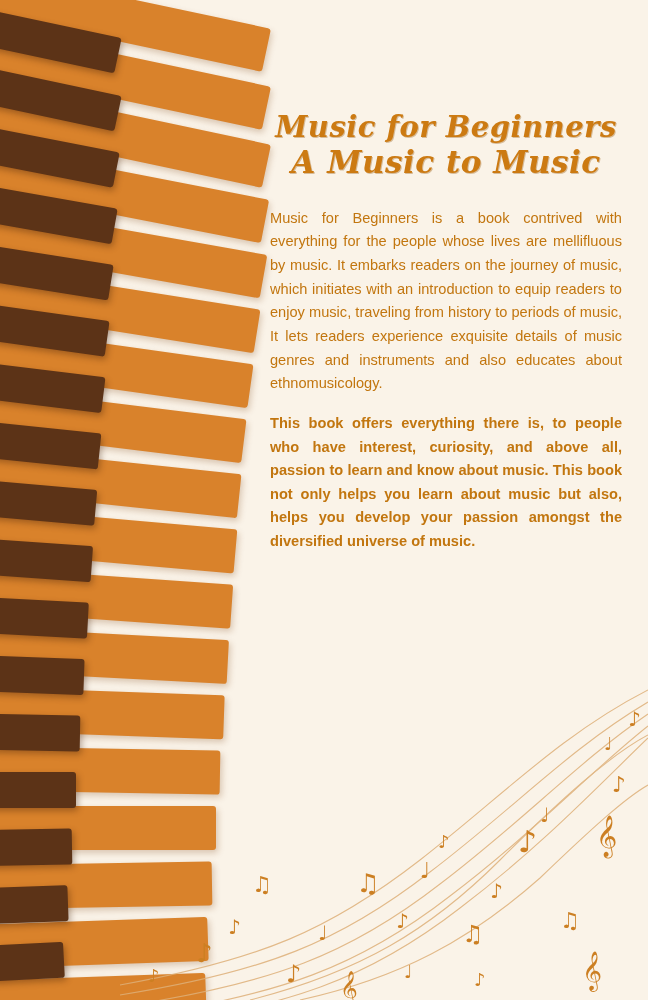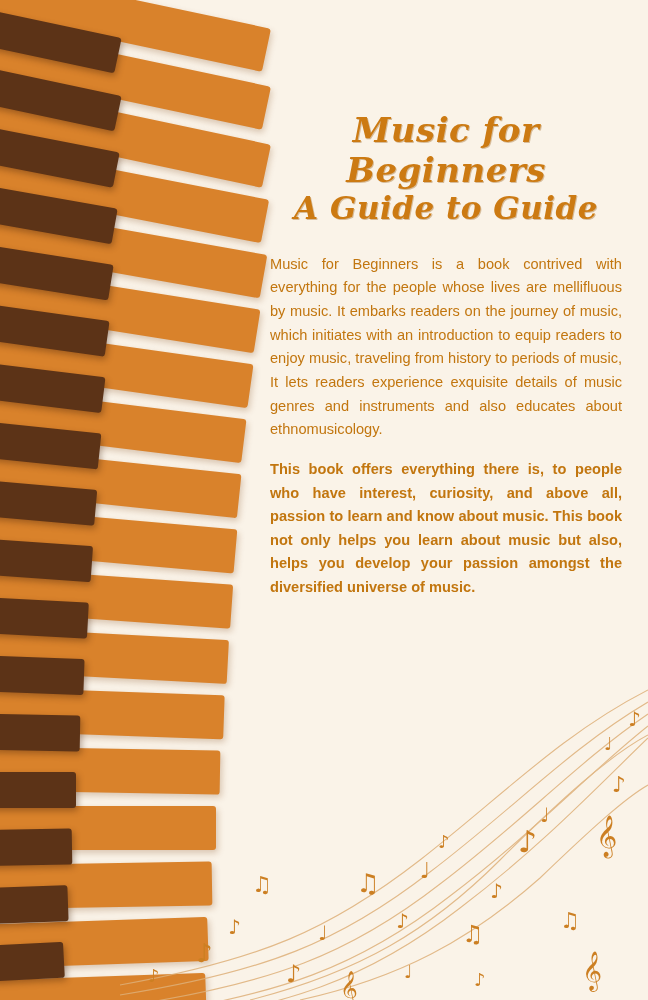--- a/index.html
+++ b/index.html
@@ -65,21 +65,21 @@
     color: #cc7a12;
   }
   .title-line {
     font-family: "DejaVu Serif", serif;
     font-weight: bold;
     font-style: italic;
     letter-spacing: 0.5px;
     line-height: 1.18;
     text-shadow: 1px 1px 0 rgba(150, 85, 10, 0.35);
   }
-  .title-line-1 { font-size: 34px; }
+  .title-line-1 { font-size: 29px; }
   .title-line-2 { font-size: 31px; }
 
   .body-text {
     margin-top: 26px;
     color: #c2760f;
     font-size: 14.6px;
     line-height: 1.62;
     text-align: justify;
   }
   .body-text p { margin: 8px 0 16px 0; }
@@ -166,21 +166,21 @@
       <text x="628" y="196" font-size="20">♪</text>
       <text x="148" y="452" font-size="18">♪</text>
       <text x="404" y="448" font-size="18">♩</text>
       <text x="474" y="456" font-size="18">♪</text>
     </g>
   </svg>
 
   <div class="content">
     <div class="title-block">
       <div class="title-line title-line-1">Music for Beginners</div>
-      <div class="title-line title-line-2">A Guide to Guide</div>
+      <div class="title-line title-line-2">A Music to Music</div>
     </div>
 
     <div class="body-text">
       <p>Music for Beginners is a book contrived with everything for the people whose lives are mellifluous by music. It embarks readers on the journey of music, which initiates with an introduction to equip readers to enjoy music, traveling from history to periods of music, It lets readers experience exquisite details of music genres and instruments and also educates about ethnomusicology.</p>
       <p>This book offers everything there is, to people who have interest, curiosity, and above all, passion to learn and know about music. This book not only helps you learn about music but also, helps you develop your passion amongst the diversified universe of music.</p>
     </div>
   </div>
 
 </div>
 

